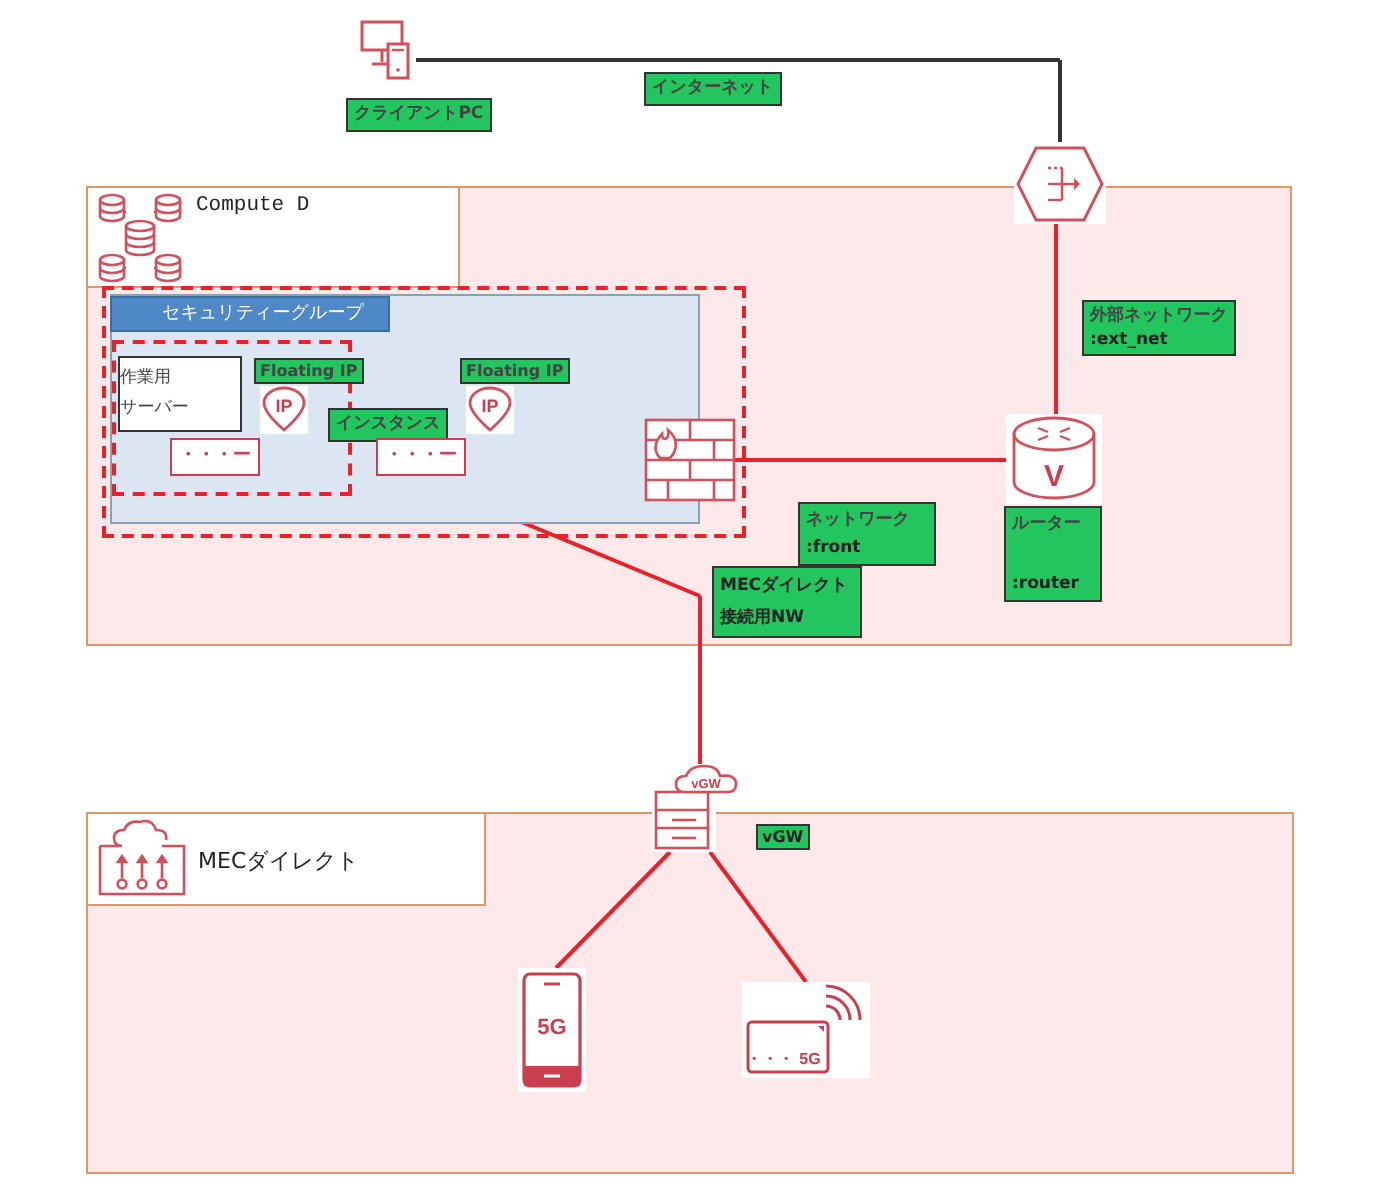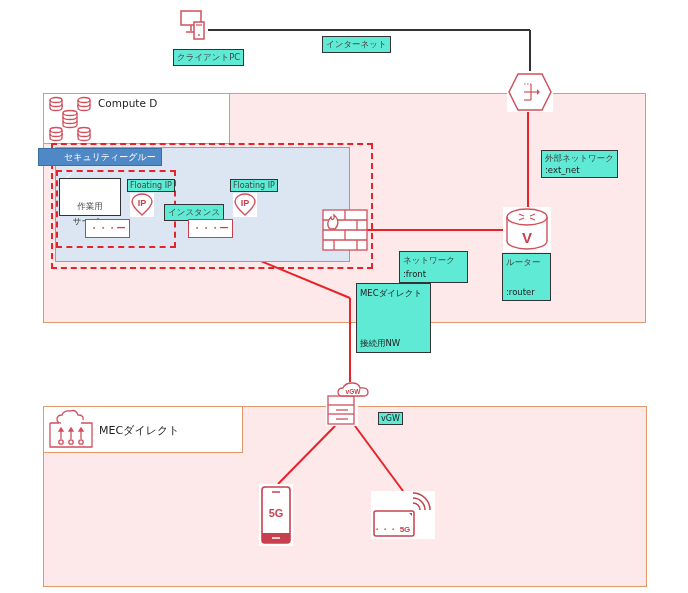--- a/index.html
+++ b/index.html
@@ -1,20 +1,20 @@
 <!DOCTYPE html>
 <html><head>
 <meta charset="utf-8">
 <style>
   html,body{margin:0;padding:0;background:#ffffff;}
   body{width:688px;height:593px;position:relative;overflow:hidden;font-family:"DejaVu Sans","Liberation Sans",sans-serif;}
   .abs{position:absolute;}
   .region{position:absolute;background:#fde9e9;border:1.5px solid #e0976a;box-sizing:border-box;}
   .region-title{position:absolute;background:#ffffff;border:1.5px solid #e0976a;box-sizing:border-box;}
-  .label{position:absolute;background:#5eead4;border:1px solid #333;box-sizing:border-box;font-size:8.5px;color:#444;padding:1px 3px;line-height:13px;white-space:nowrap;}
+  .label{position:absolute;background:#22c55e;border:1px solid #333;box-sizing:border-box;font-size:8.5px;color:#444;padding:1px 3px;line-height:13px;white-space:nowrap;font-weight:bold;}
   .dash{position:absolute;border:2px dashed #e8222a;box-sizing:border-box;}
   .sg{position:absolute;background:#dce6f2;border:1.5px solid #8ea0b4;box-sizing:border-box;}
   .sg-head{position:absolute;background:#4f88c6;color:#fff;font-size:9px;line-height:17px;padding-left:8px;box-sizing:border-box;border:1px solid #3a6ea5;}
   .node{position:absolute;background:#fff;border:1.5px solid #c8404f;box-sizing:border-box;color:#c8404f;font-size:11px;font-weight:bold;text-align:center;line-height:16px;}
   .icon-bg{position:absolute;background:#fff;}
   svg.lines{position:absolute;left:0;top:0;}
 </style>
 </head>
 <body>
 
@@ -72,31 +72,31 @@
         <path d="M16 25a7 2.5 0 0 0 14 0"></path>
       <ellipse cx="9" cy="34" rx="6" ry="2.5"></ellipse>
         <path d="M3 34v8a6 2.5 0 0 0 12 0v-8"></path>
         <path d="M3 38a6 2.5 0 0 0 12 0"></path>
       <ellipse cx="37" cy="34" rx="6" ry="2.5"></ellipse>
         <path d="M31 34v8a6 2.5 0 0 0 12 0v-8"></path>
         <path d="M31 38a6 2.5 0 0 0 12 0"></path>
       <path d="M15 10h1M30 10h1M15 38h1M30 38h1"></path>
     </g>
   </svg>
-  <div class="abs" style="left:54px;top:3px;font-size:10.5px;color:#222;">Compute D</div>
+  <div class="abs" style="left:54px;top:3px;font-size:10.5px;color:#222;font-family:Liberation Mono, monospace;">Compute D</div>
 </div>
 
 <div class="dash" style="left:51px;top:143px;width:322px;height:126px;"></div>
 
 <div class="sg" style="left:55px;top:147px;width:295px;height:115px;"></div>
-<div class="sg-head" style="left:38px;top:148px;width:124px;height:18px;padding-left:25px;">セキュリティーグループ</div>
+<div class="sg-head" style="left:55px;top:148px;width:140px;height:18px;padding-left:25px;">セキュリティーグループ</div>
 
 <div class="dash" style="left:56px;top:170px;width:120px;height:78px;"></div>
 
-<div class="abs" style="left:59px;top:178px;width:62px;height:38px;background:#fff;border:1px solid #333;box-sizing:border-box;text-align:center;font-size:8.5px;color:#444;line-height:15px;padding-top:20px;">
+<div class="abs" style="left:59px;top:178px;width:62px;height:38px;background:#fff;border:1px solid #333;box-sizing:border-box;text-align:left;font-size:8.5px;color:#444;line-height:15px;padding-top:3px;">
   <div>作業用</div>
   <div>サーバー</div>
 </div>
 <div class="node" style="left:85px;top:219px;width:45px;height:19px;font-size:9px;">・・・ー</div>
 
 <div class="label" style="left:127px;top:179px;font-size:8px;line-height:11px;padding:0 2px;">Floating IP</div>
 <div class="icon-bg" style="left:130px;top:193px;width:24px;height:24px;">
   <svg width="24" height="24">
     <path d="M12 22 C4 15 2 11 2 8.5 A10 7.5 0 0 1 22 8.5 C22 11 20 15 12 22Z" fill="#fff" stroke="#d2505c" stroke-width="1.4"></path>
     <text x="12" y="13" text-anchor="middle" font-size="9" font-weight="bold" fill="#c8404f" font-family="Liberation Sans, sans-serif">IP</text>
@@ -153,21 +153,21 @@
 <div class="label" style="left:399px;top:251px;line-height:14px;width:69px;">
   <div>ネットワーク</div>
   <div style="color:#222;">:front</div>
 </div>
 <div class="label" style="left:502px;top:253px;line-height:14px;width:49px;">
   <div>ルーター</div>
   <div style="color:#222;margin-top:16px;">:router</div>
 </div>
 <div class="label" style="left:356px;top:283px;line-height:16px;width:75px;">
   <div style="color:#222;">MECダイレクト</div>
-  <div style="color:#222;margin-top:34px;">接続用NW</div>
+  <div style="color:#222;">接続用NW</div>
 </div>
 
 <div class="icon-bg" style="left:324px;top:382px;width:52px;height:45px;background:transparent;">
   <svg width="52" height="45">
     <rect x="2" y="12" width="32" height="32" fill="#fff"></rect>
     <g fill="none" stroke="#d2505c" stroke-width="1.3">
       <rect x="4" y="14" width="26" height="28"></rect>
       <line x1="4" y1="23" x2="30" y2="23"></line>
         <line x1="4" y1="32" x2="30" y2="32"></line>
       <line x1="12" y1="28" x2="24" y2="28"></line>

